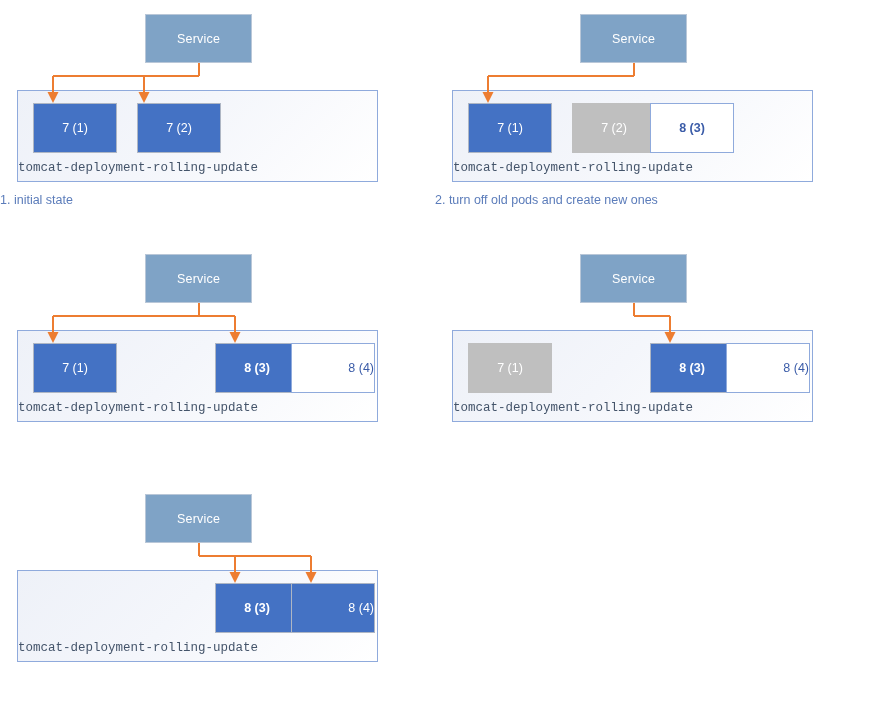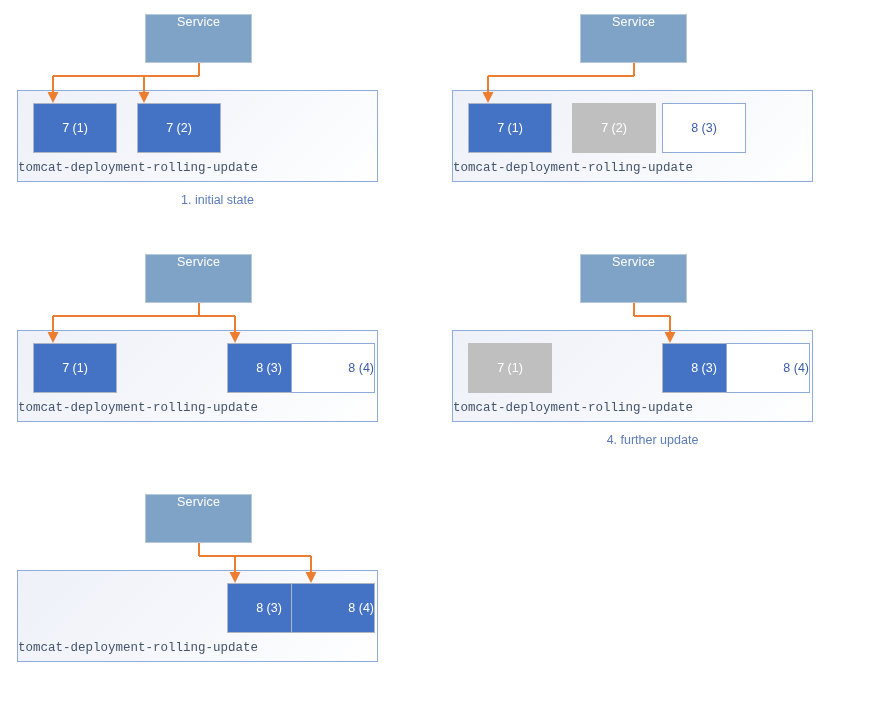--- a/index.html
+++ b/index.html
@@ -23,21 +23,21 @@
   .service-box {
     position: absolute;
     left: 145px;
     top: 14px;
     width: 107px;
     height: 49px;
     background: #7FA3C6;
     border: 1px solid #b9c7d8;
     box-sizing: border-box;
     display: flex;
-    align-items: flex-start;
+    align-items: center;
     justify-content: center;
     color: #ffffff;
     font-size: 12.5px;
     letter-spacing: 0.2px;
   }
   
   .deployment-box {
     position: absolute;
     left: 17px;
     top: 90px;
@@ -63,21 +63,21 @@
     width: 84px;
     height: 50px;
     box-sizing: border-box;
     display: flex;
     align-items: center;
     justify-content: center;
     font-size: 12.5px;
   }
   .pod.slot1 { left: 15px; }
   .pod.slot2 { left: 119px; }
-  .pod.slot3 { left: 209px; }
+  .pod.slot3 { left: 197px; font-weight: bold; }
   .pod.slot4 { left: 273px; justify-content: flex-end; }
   .pod.active {
     background: #4472C4;
     color: #ffffff;
     border: 1px solid #aeb6c4;
   }
   .pod.terminating {
     background: #BFBFBF;
     color: #ffffff;
     border: 1px solid #BFBFBF;
@@ -86,21 +86,21 @@
     background: #ffffff;
     color: #3B5CA8;
     border: 1px solid #8FAADC;
   }
   
   .caption {
     position: absolute;
     left: 0;
     right: 0;
     top: 193px;
-    text-align: center;
+    text-align: left;
     font-size: 12.5px;
     color: #5B7CBA;
   }
   svg.connector {
     position: absolute;
     left: 0;
     top: 0;
     width: 435px;
     height: 240px;
     pointer-events: none;
@@ -152,20 +152,21 @@
         </div>
         <div class="deployment-label">tomcat-deployment-rolling-update</div>
       </div>
       <svg class="connector" viewBox="0 0 435 240">
         <path d="M 199 63 L 199 76 M 53 76 L 199 76" stroke="#ED7D31" stroke-width="2" fill="none"></path>
         <g>
           <path d="M 53 76 L 53 93" stroke="#ED7D31" stroke-width="2" fill="none"></path>
           <polygon points="47.5,92 58.5,92 53,103" fill="#ED7D31"></polygon>
         </g>
       </svg>
+      <div class="caption">2. turn off old pods and create new ones</div>
     </div>
     <div class="panel" style="left: 0px; top: 240px;">
       <div class="service-box">
         <span>Service</span>
       </div>
       <div class="deployment-box">
         <div class="pod slot1 active">
           <span>7 (1)</span>
         </div>
         <div class="pod slot3 active">
@@ -204,21 +205,20 @@
         </div>
         <div class="deployment-label">tomcat-deployment-rolling-update</div>
       </div>
       <svg class="connector" viewBox="0 0 435 240">
         <path d="M 199 63 L 199 76 M 199 76 L 235 76" stroke="#ED7D31" stroke-width="2" fill="none"></path>
         <g>
           <path d="M 235 76 L 235 93" stroke="#ED7D31" stroke-width="2" fill="none"></path>
           <polygon points="229.5,92 240.5,92 235,103" fill="#ED7D31"></polygon>
         </g>
       </svg>
-      <div class="caption">4. further update</div>
     </div>
     <div class="panel" style="left: 0px; top: 480px;">
       <div class="service-box">
         <span>Service</span>
       </div>
       <div class="deployment-box">
         <div class="pod slot3 active">
           <span>8 (3)</span>
         </div>
         <div class="pod slot4 active">

